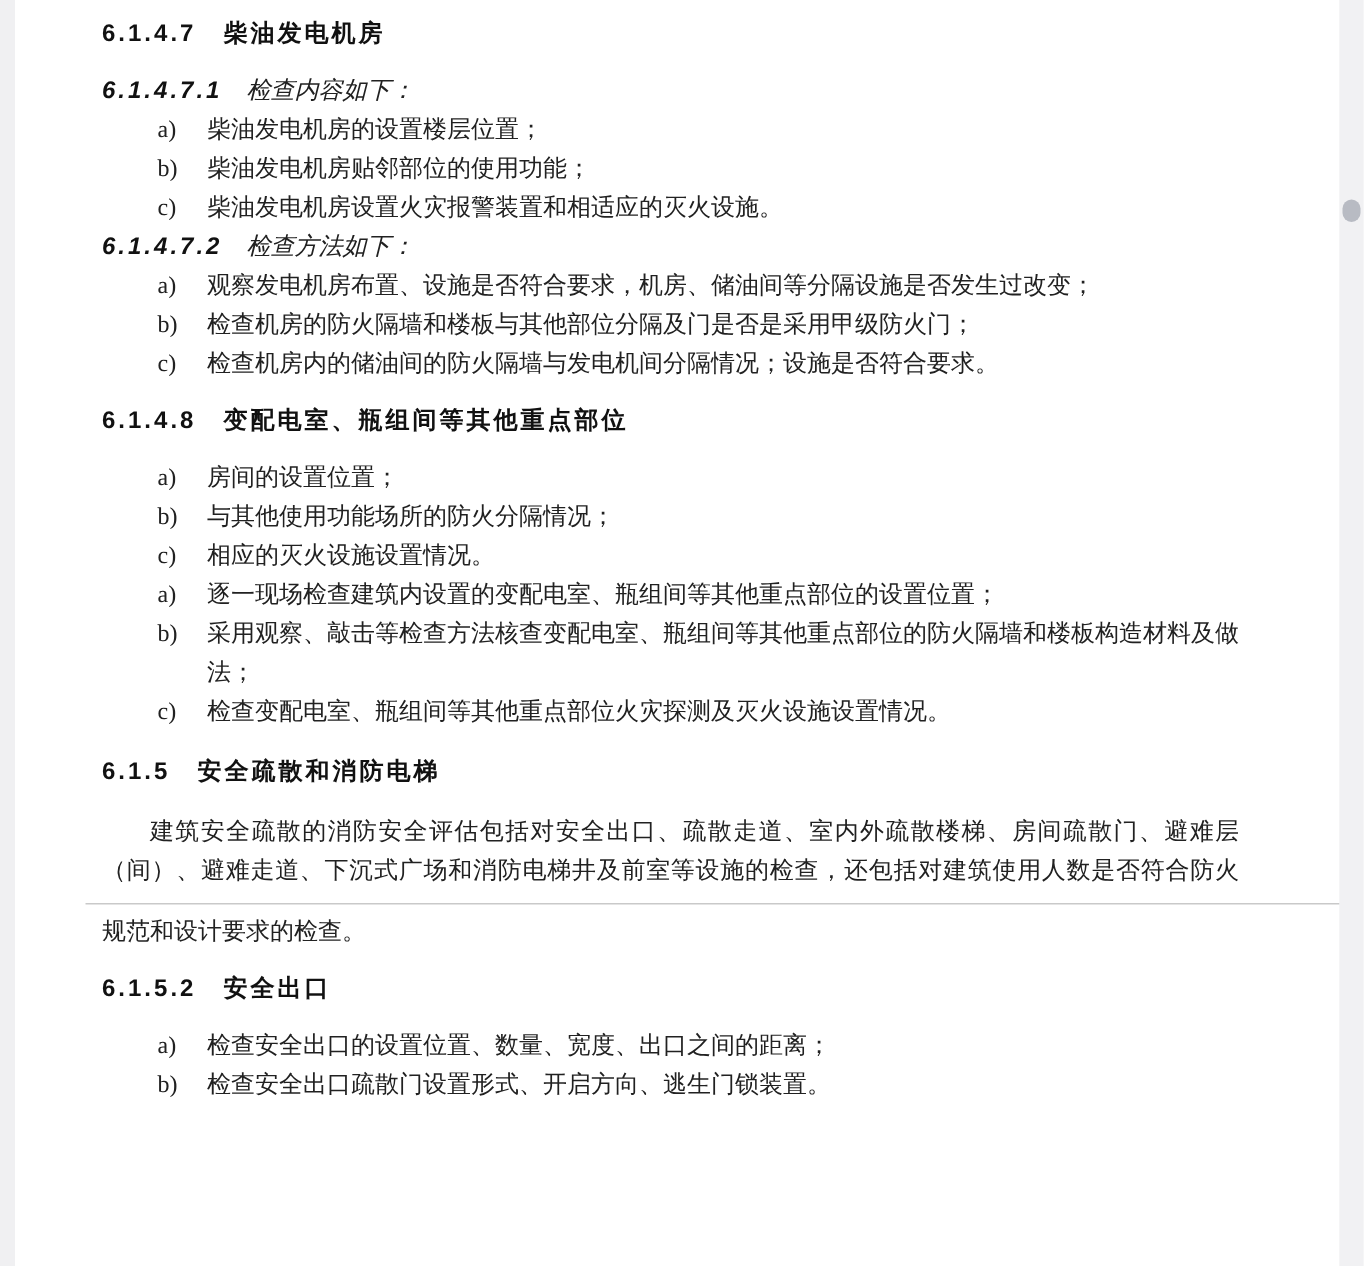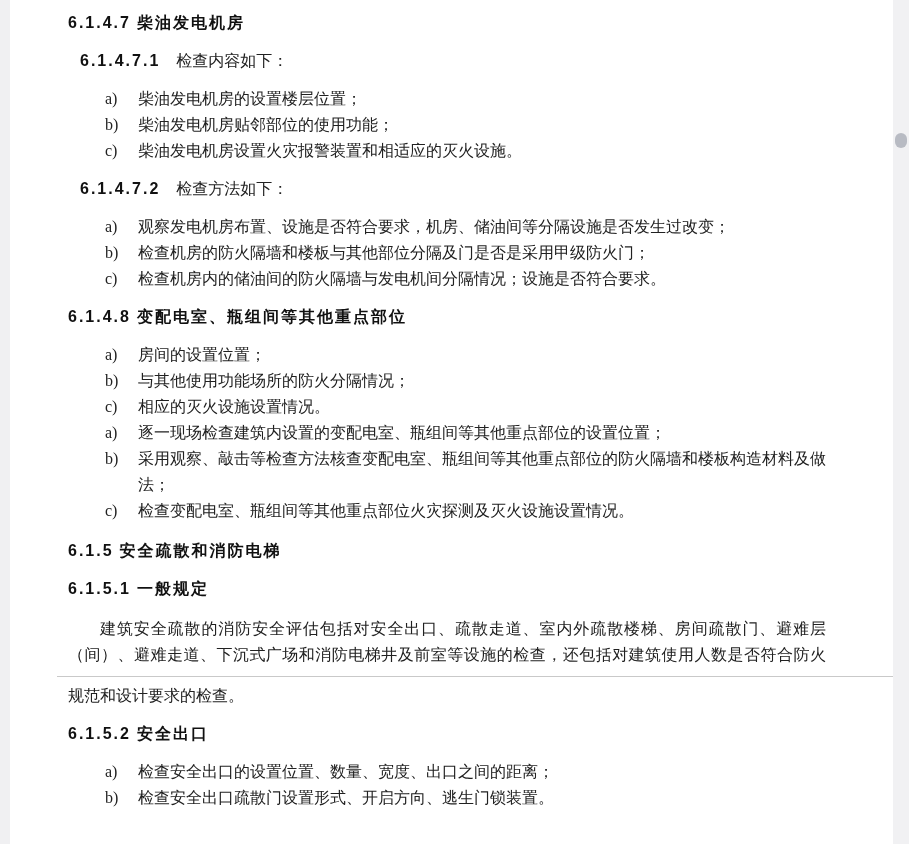--- a/index.html
+++ b/index.html
@@ -35,26 +35,26 @@
   .h3, .h4 {
     margin: 12px 0;
     font-family: "Liberation Sans", "DejaVu Sans", sans-serif;
     font-weight: bold;
     color: var(--heading-text);
   }
   .h3 { margin-top: 14px; }
   .page > .h4:first-child { margin-top: 10px; }
   .sec-num {
     letter-spacing: 2px;
-    margin-right: 6px;
+    margin-right: 18px;
     white-space: nowrap;
   }
   .sec-title { letter-spacing: 2px; }
   
-  .clause { margin: 12px; }
+  .clause { margin: 0; font-style: italic; }
   .clause-num {
     font-family: "Liberation Sans", "DejaVu Sans", sans-serif;
     font-weight: 600;
     letter-spacing: 2px;
     margin-right: 16px;
     color: var(--heading-text);
     white-space: nowrap;
   }
   
   .item {
@@ -167,23 +167,20 @@
   </div>
   <div class="item">
     <span class="item-letter">c)</span>
       <span class="item-text">检查变配电室、瓶组间等其他重点部位火灾探测及灭火设施设置情况。</span>
   </div>
 
   <div class="h3">
     <span class="sec-num">6.1.5</span><span class="sec-title">安全疏散和消防电梯</span>
   </div>
 
-  <div class="h4">
-    <span class="sec-num">6.1.5.1</span><span class="sec-title">一般规定</span>
-  </div>
 
   <p class="para">建筑安全疏散的消防安全评估包括对安全出口、疏散走道、室内外疏散楼梯、房间疏散门、避难层（间）、避难走道、下沉式广场和消防电梯井及前室等设施的检查，还包括对建筑使用人数是否符合防火</p>
 
   <hr class="page-divider">
 
   <p class="para para-cont">规范和设计要求的检查。</p>
 
   <div class="h4">
     <span class="sec-num">6.1.5.2</span><span class="sec-title">安全出口</span>
   </div>

